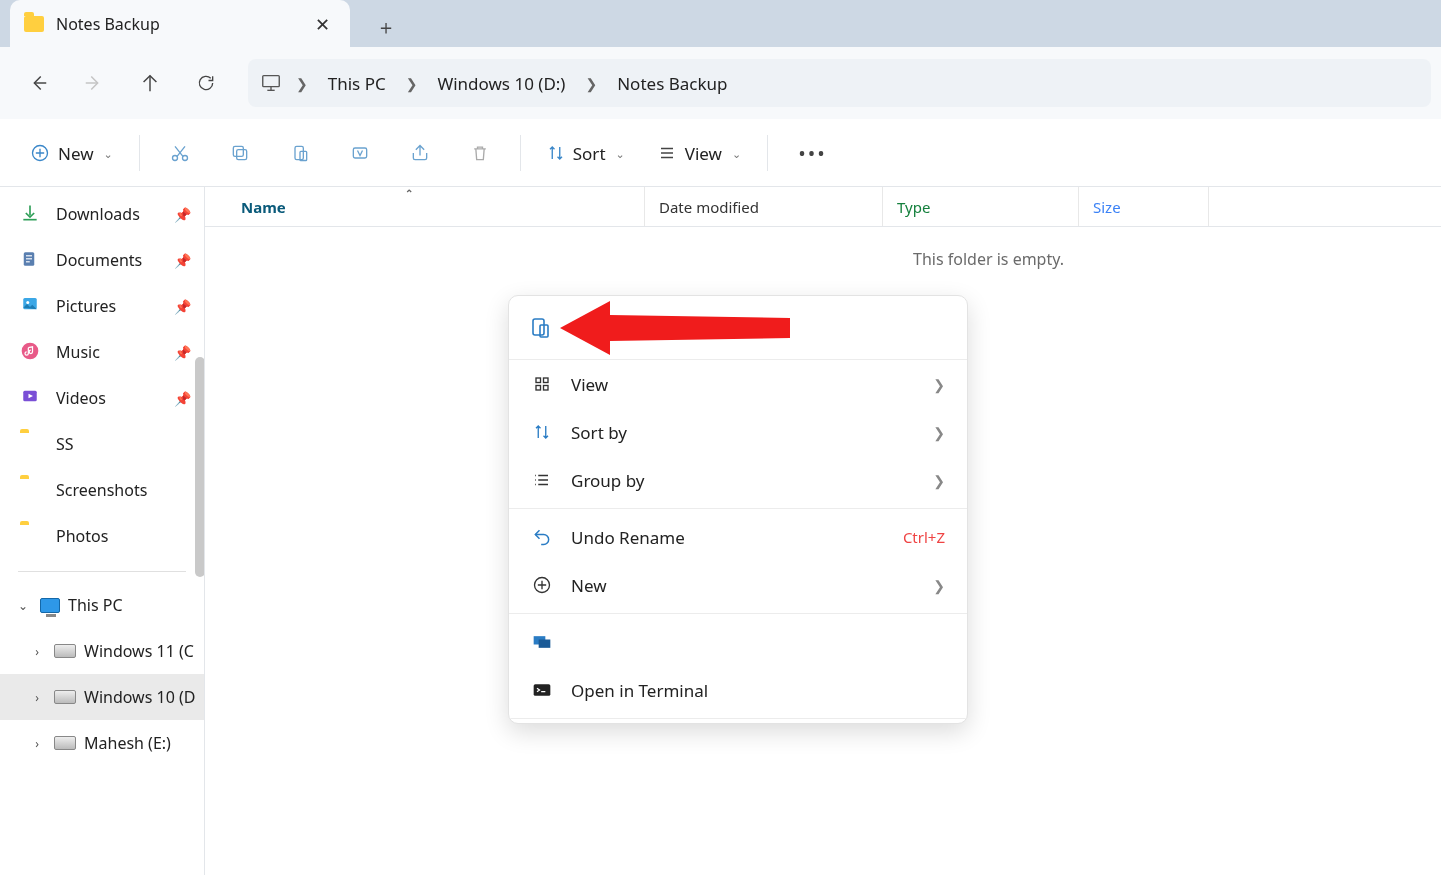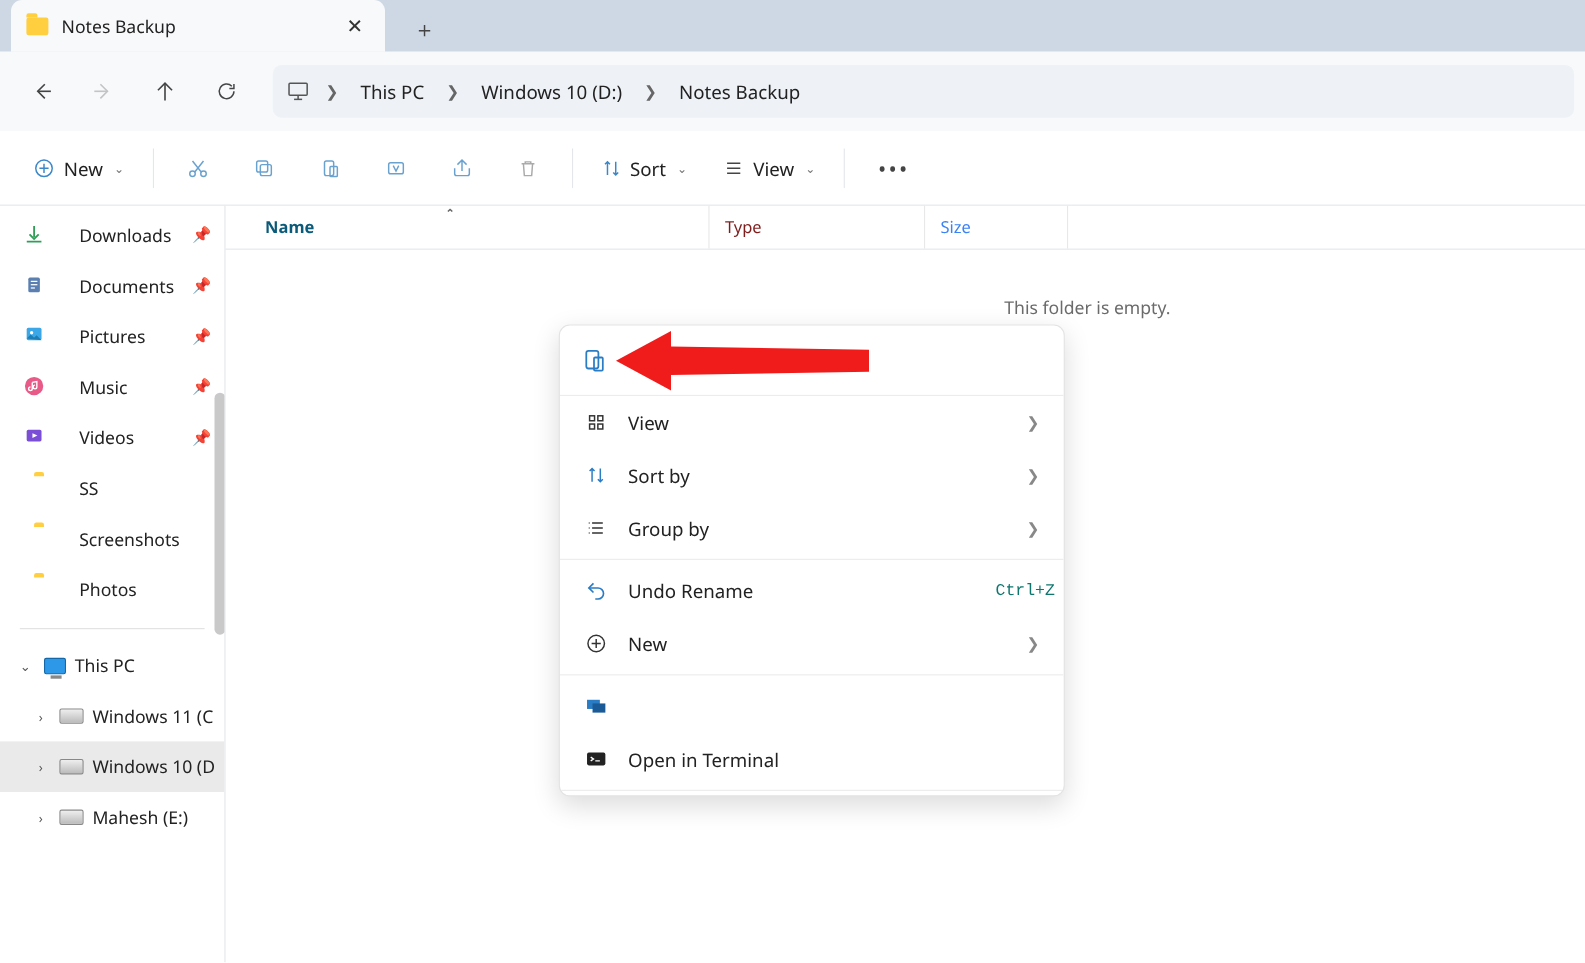--- a/index.html
+++ b/index.html
@@ -144,25 +144,24 @@
     width:205px;
     border-right:1px solid #e3e6ea;
     padding-top:4px;
     position:relative;
     overflow:hidden;
   }
   .side-item {
     display:flex;
     align-items:center;
     height:46px;
-    padding-left:72px;
+    padding-left:56px;
     position:relative;
     font-size:16px;
     color:#222;
-    text-align:center;
   }
   .side-item .ico {
     position:absolute; left:46px; width:22px; height:22px;
     transform:translateX(-26px);
   }
   .side-item.pin::after {
     content:"";
     position:absolute; right:14px; top:50%; transform:translateY(-50%) rotate(45deg);
     width:10px; height:10px;
     border-left:2px solid #888;
@@ -233,25 +232,25 @@
   }
   .col.name { flex:0 0 440px; color:#0a5a7a; position:relative;font-weight:bold;}
   .col.name .sort-caret {
     position:absolute;
     left:200px;
     top:-1px;
     font-size:10px;
     color:#666;
   }
   .col.date { flex:0 0 238px; padding-left:14px; color:#333;}
-  .col.type { flex:0 0 196px; padding-left:14px; color:#7f1d1d;}
+  .col.type { flex:0 0 196px; padding-left:14px; color:#15803d;}
   .col.size { flex:0 0 130px; padding-left:14px; color:#3b82f6;}
   .empty-msg {
     position:absolute;
-    top:81px;
+    top:61px;
     left:50%;
     transform:translateX(90px);
     color:#6b6b6b;
     font-size:16px;
   }
 
   
   .ctx-menu {
     position:absolute;
     left:508px;
@@ -279,22 +278,22 @@
     font-size:17px;
     color:#222;
     gap:18px;
     position:relative;
   }
   .ctx-item .chevron {
     position:absolute; right:22px;
     color:#888; font-size:14px;
   }
   .ctx-item .shortcut {
-    position:absolute; right:8px;
-    color:#0f766e; font-size:15px;font-family:Liberation Mono, monospace;
+    position:absolute; right:22px;
+    color:#ef4444; font-size:15px;
   }
   .ctx-sep { height:1px; background:#ececec; margin:4px 0; }
   .ctx-ico {
     width:22px; height:22px;
     display:flex; align-items:center; justify-content:center;
     flex-shrink:0;
   }
 
   
   .arrow-annot {
@@ -549,20 +548,23 @@
 
     <div class="sb-thumb"></div>
   </div>
 
   <div class="content">
     <div class="cols">
       <div class="col name">
         <span>Name</span>
         <span class="sort-caret">⌃</span>
       </div>
+      <div class="col date">
+        <span>Date modified</span>
+      </div>
       <div class="col type">
         <span>Type</span>
       </div>
       <div class="col size">
         <span>Size</span>
       </div>
     </div>
     <div class="empty-msg">This folder is empty.</div>
   </div>
 </div>

